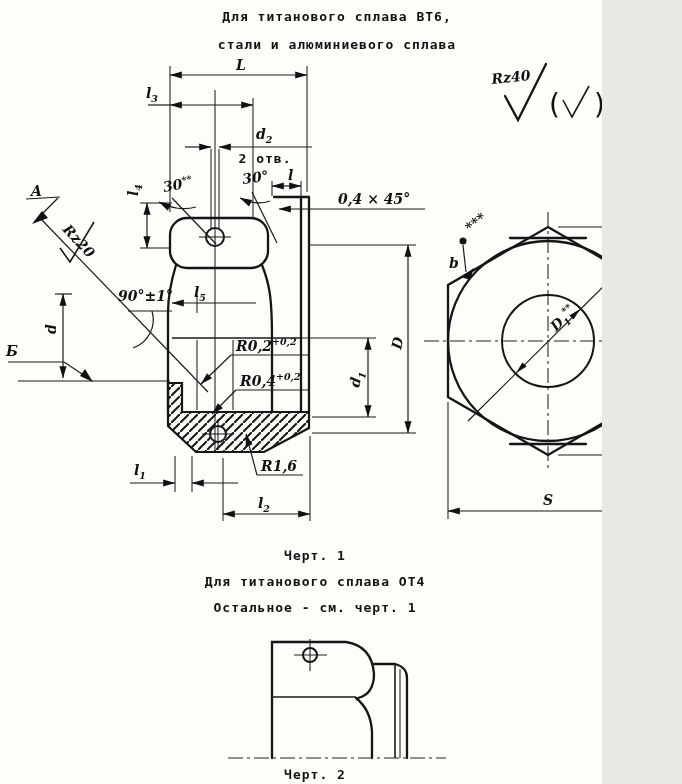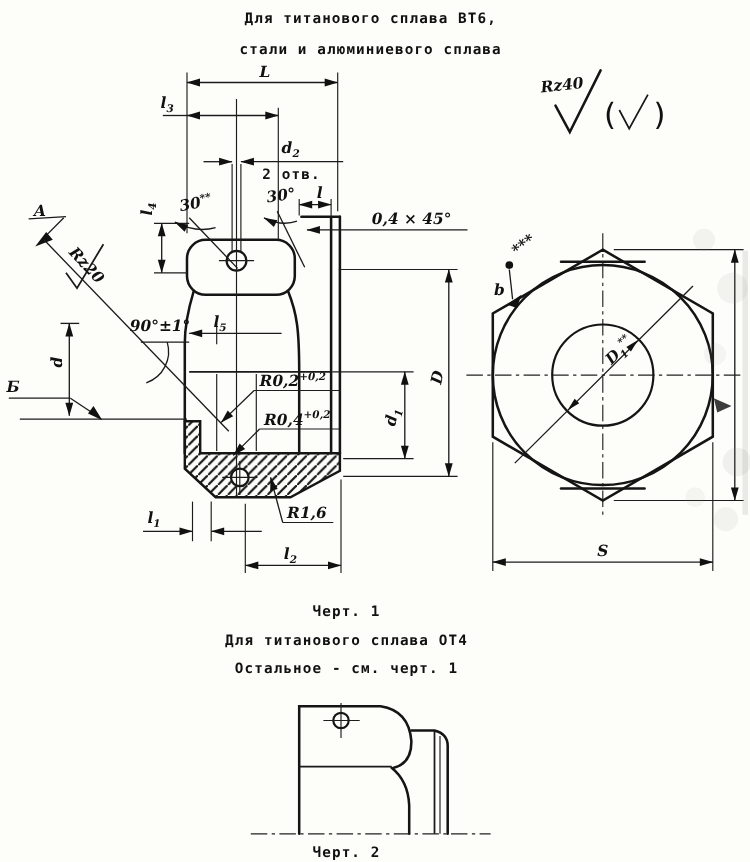--- a/index.html
+++ b/index.html
@@ -1,16 +1,16 @@
 <!DOCTYPE html>
 <html><head>
 <meta charset="utf-8">
 <style>
   html,body{margin:0;padding:0;background:#e8e8e4;}
-  #page{position:relative;width:682px;height:784px;background:#fdfdfa;overflow:hidden;
+  #page{position:relative;width:602px;height:784px;background:#fdfdfa;overflow:hidden;
         font-family:"DejaVu Sans Mono",monospace;}
   svg{position:absolute;left:0;top:0;}
   .outline{stroke:#151515;stroke-width:2.3;fill:none;stroke-linecap:round;}
   .med{stroke:#1a1a1a;stroke-width:1.6;fill:none;}
   .thin{stroke:#1d1d1d;stroke-width:1.05;fill:none;}
   .dim{stroke:#1b1b1b;stroke-width:1.2;fill:none;}
   .cl{stroke:#222;stroke-width:1.05;fill:none;stroke-dasharray:15 4 3 4;}
   text{fill:#111;}
   .typ{font-family:"DejaVu Sans Mono",monospace;font-weight:700;font-size:13px;letter-spacing:1px;}
   .lbl{font-family:"DejaVu Serif",serif;font-style:italic;font-weight:700;font-size:14px;}

